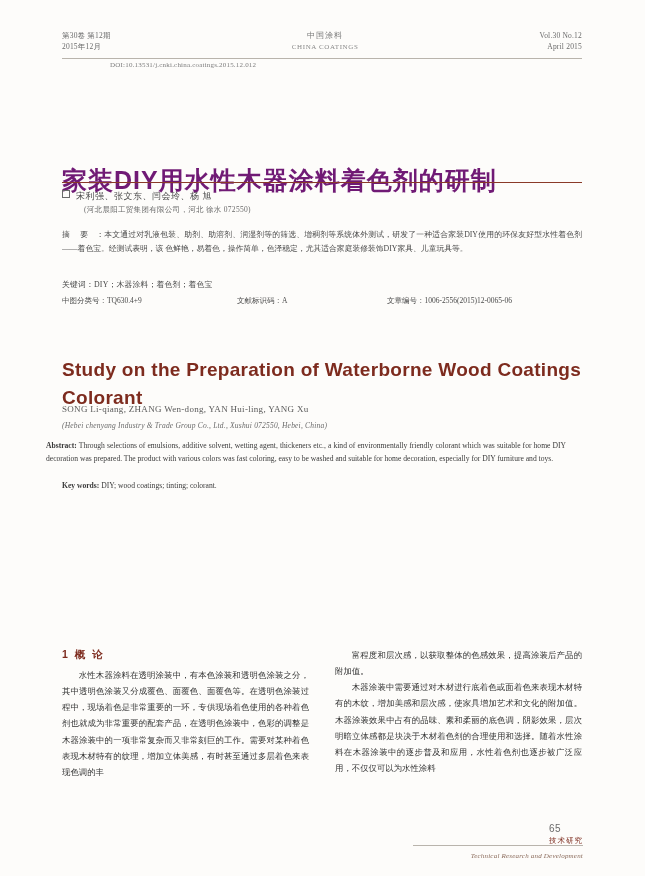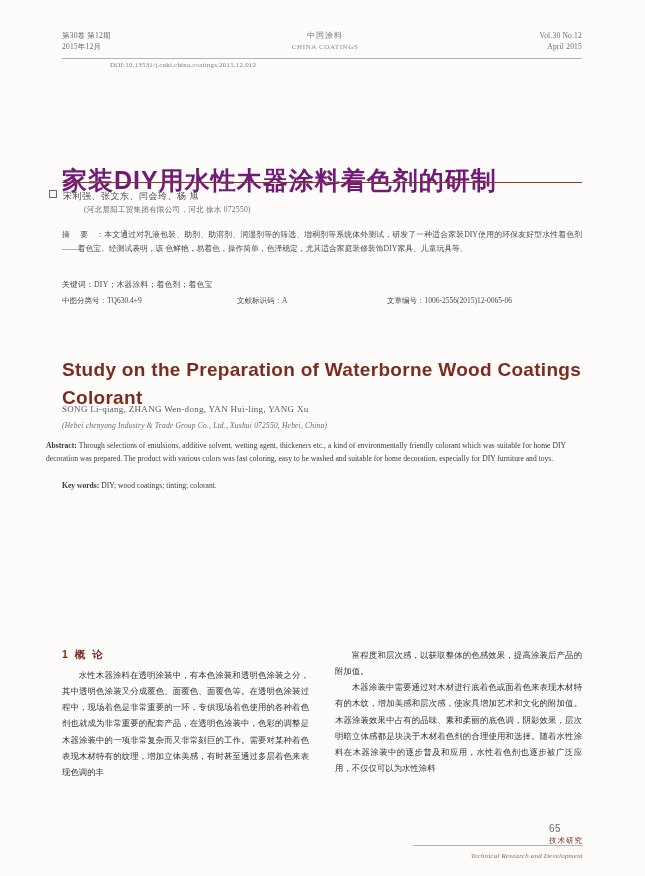--- a/index.html
+++ b/index.html
@@ -92,21 +92,21 @@
   }
   .title-rule {
     position: absolute;
     left: 62px;
     top: 182px;
     width: 520px;
     border-top: 1.2px solid #8a3a28;
   }
   .authors-cn {
     position: absolute;
-    left: 49px;
+    left: 62px;
     top: 190px;
     width: 520px;
     font-size: 9px;
     color: #4a4a4a;
     letter-spacing: 0.5px;
   }
   .authors-cn .sq {
     display: inline-block;
     width: 6px;
     height: 6px;

